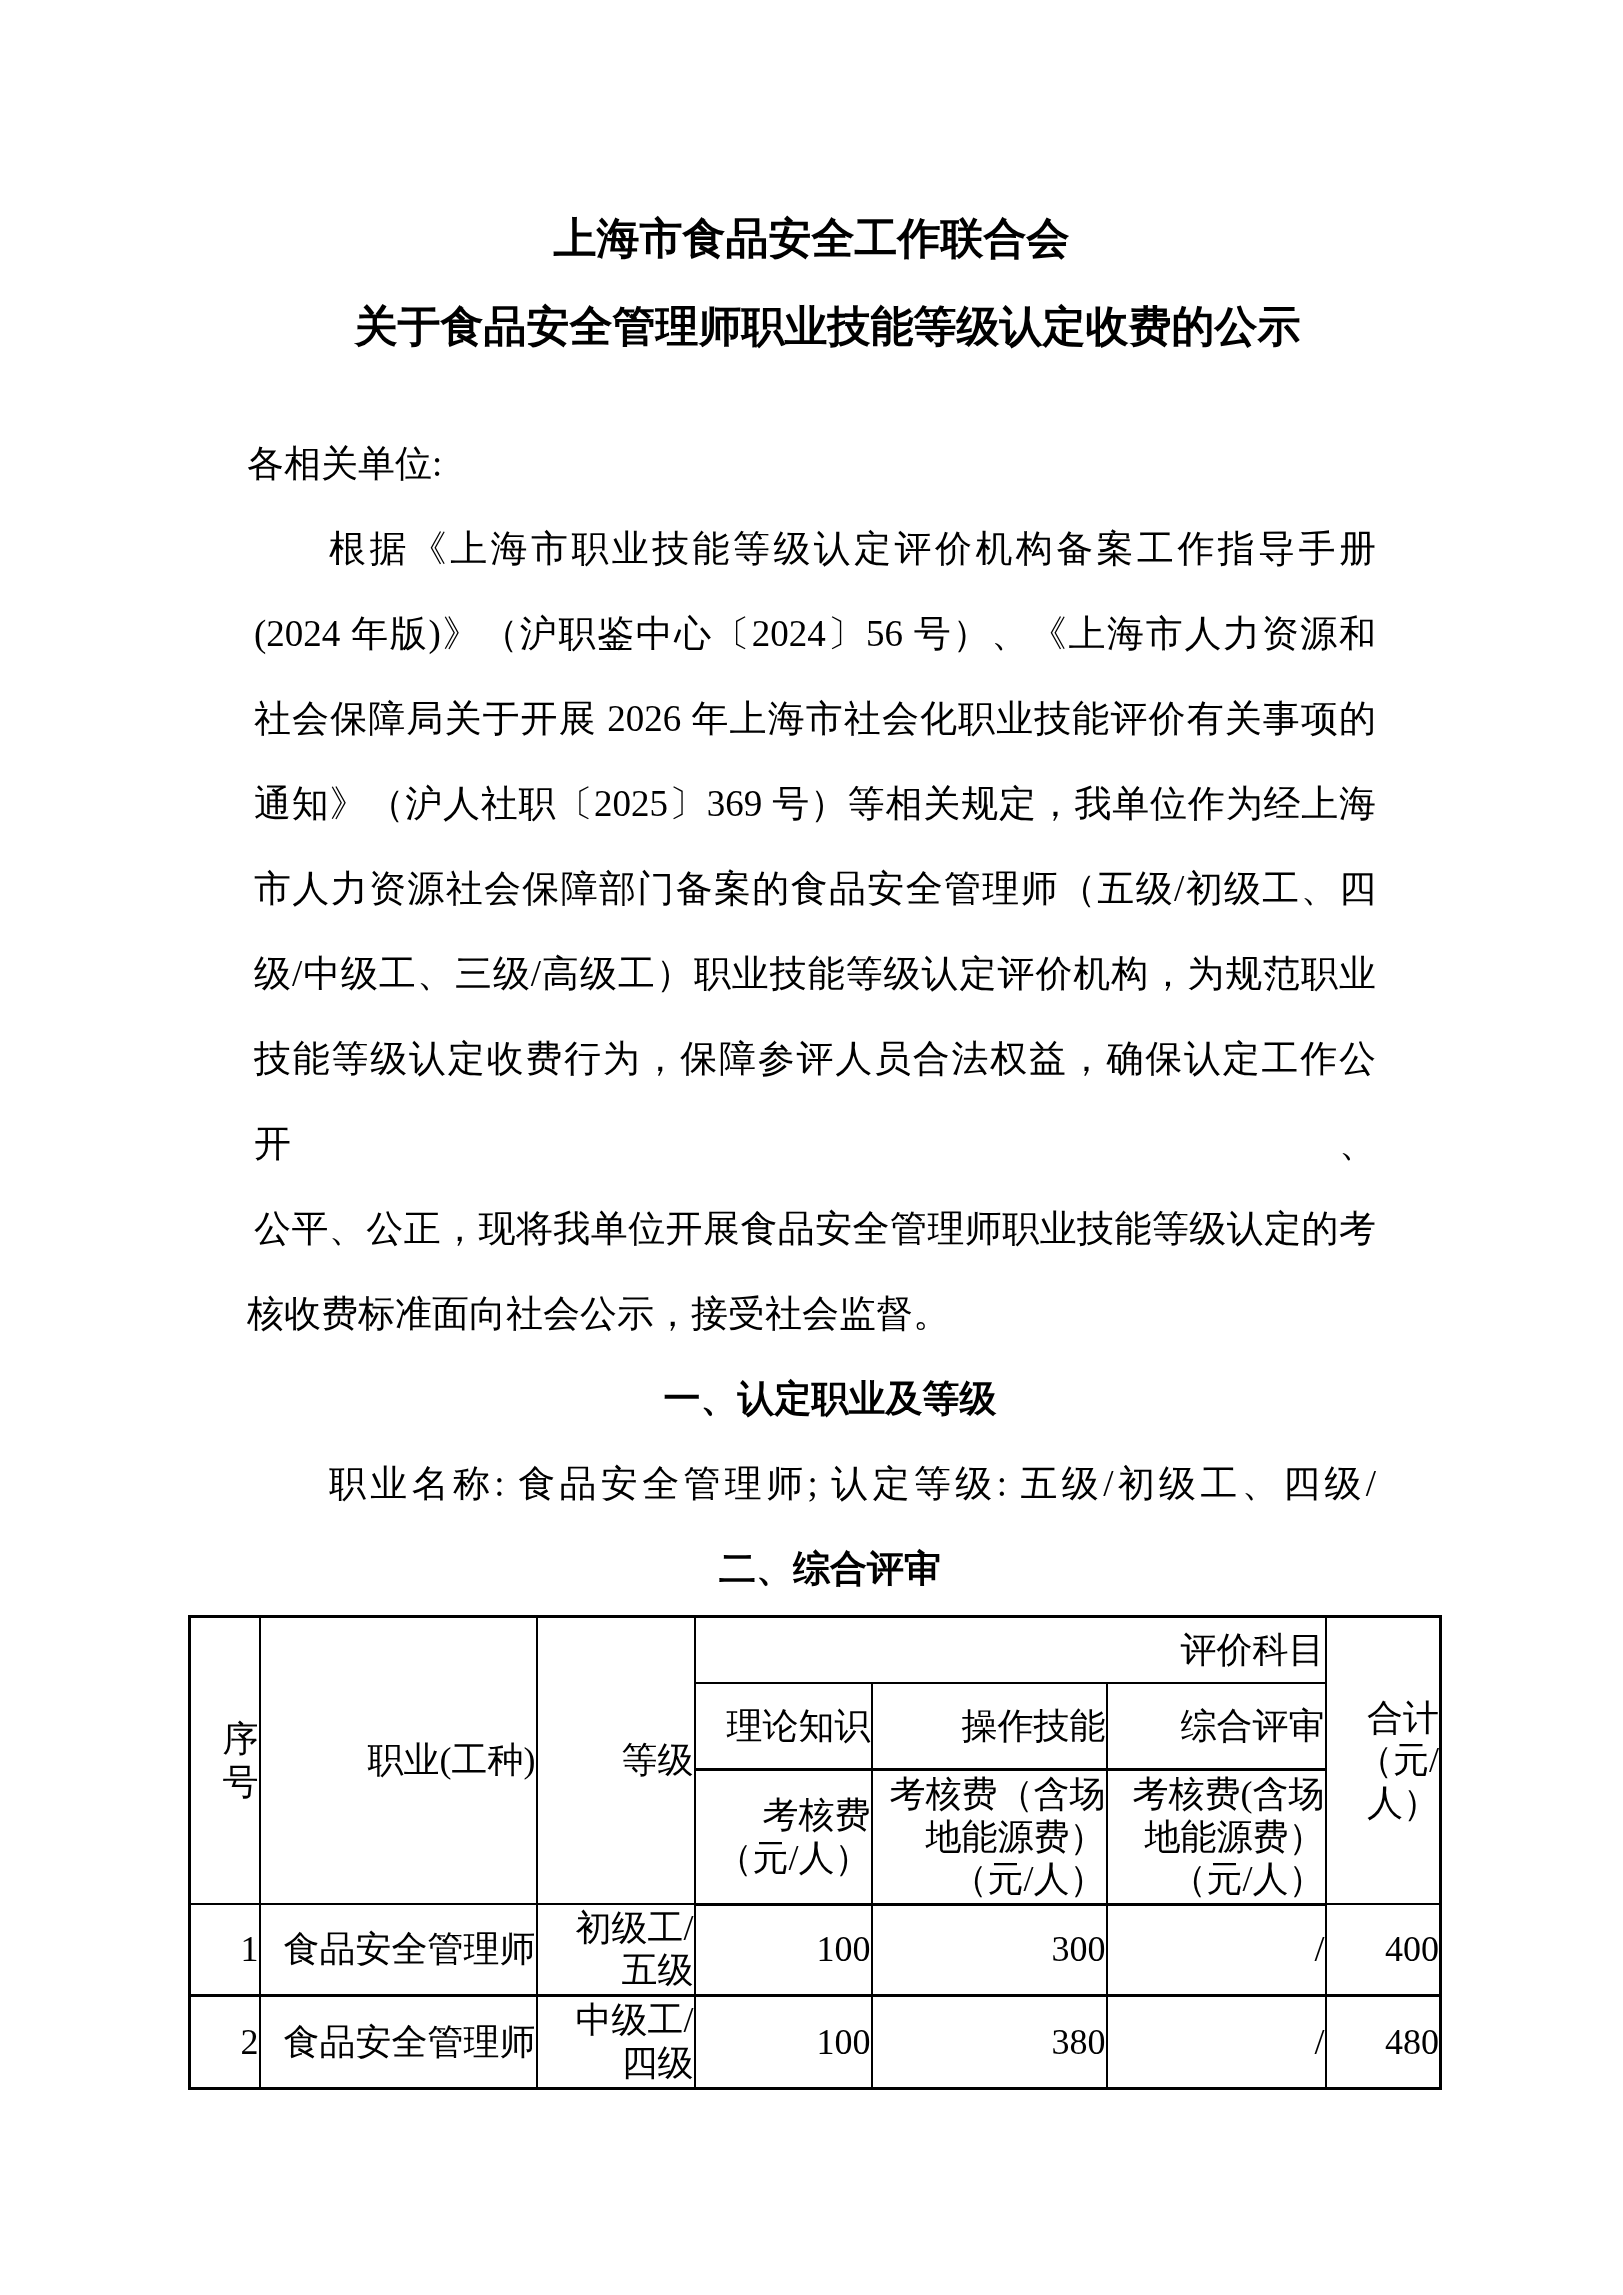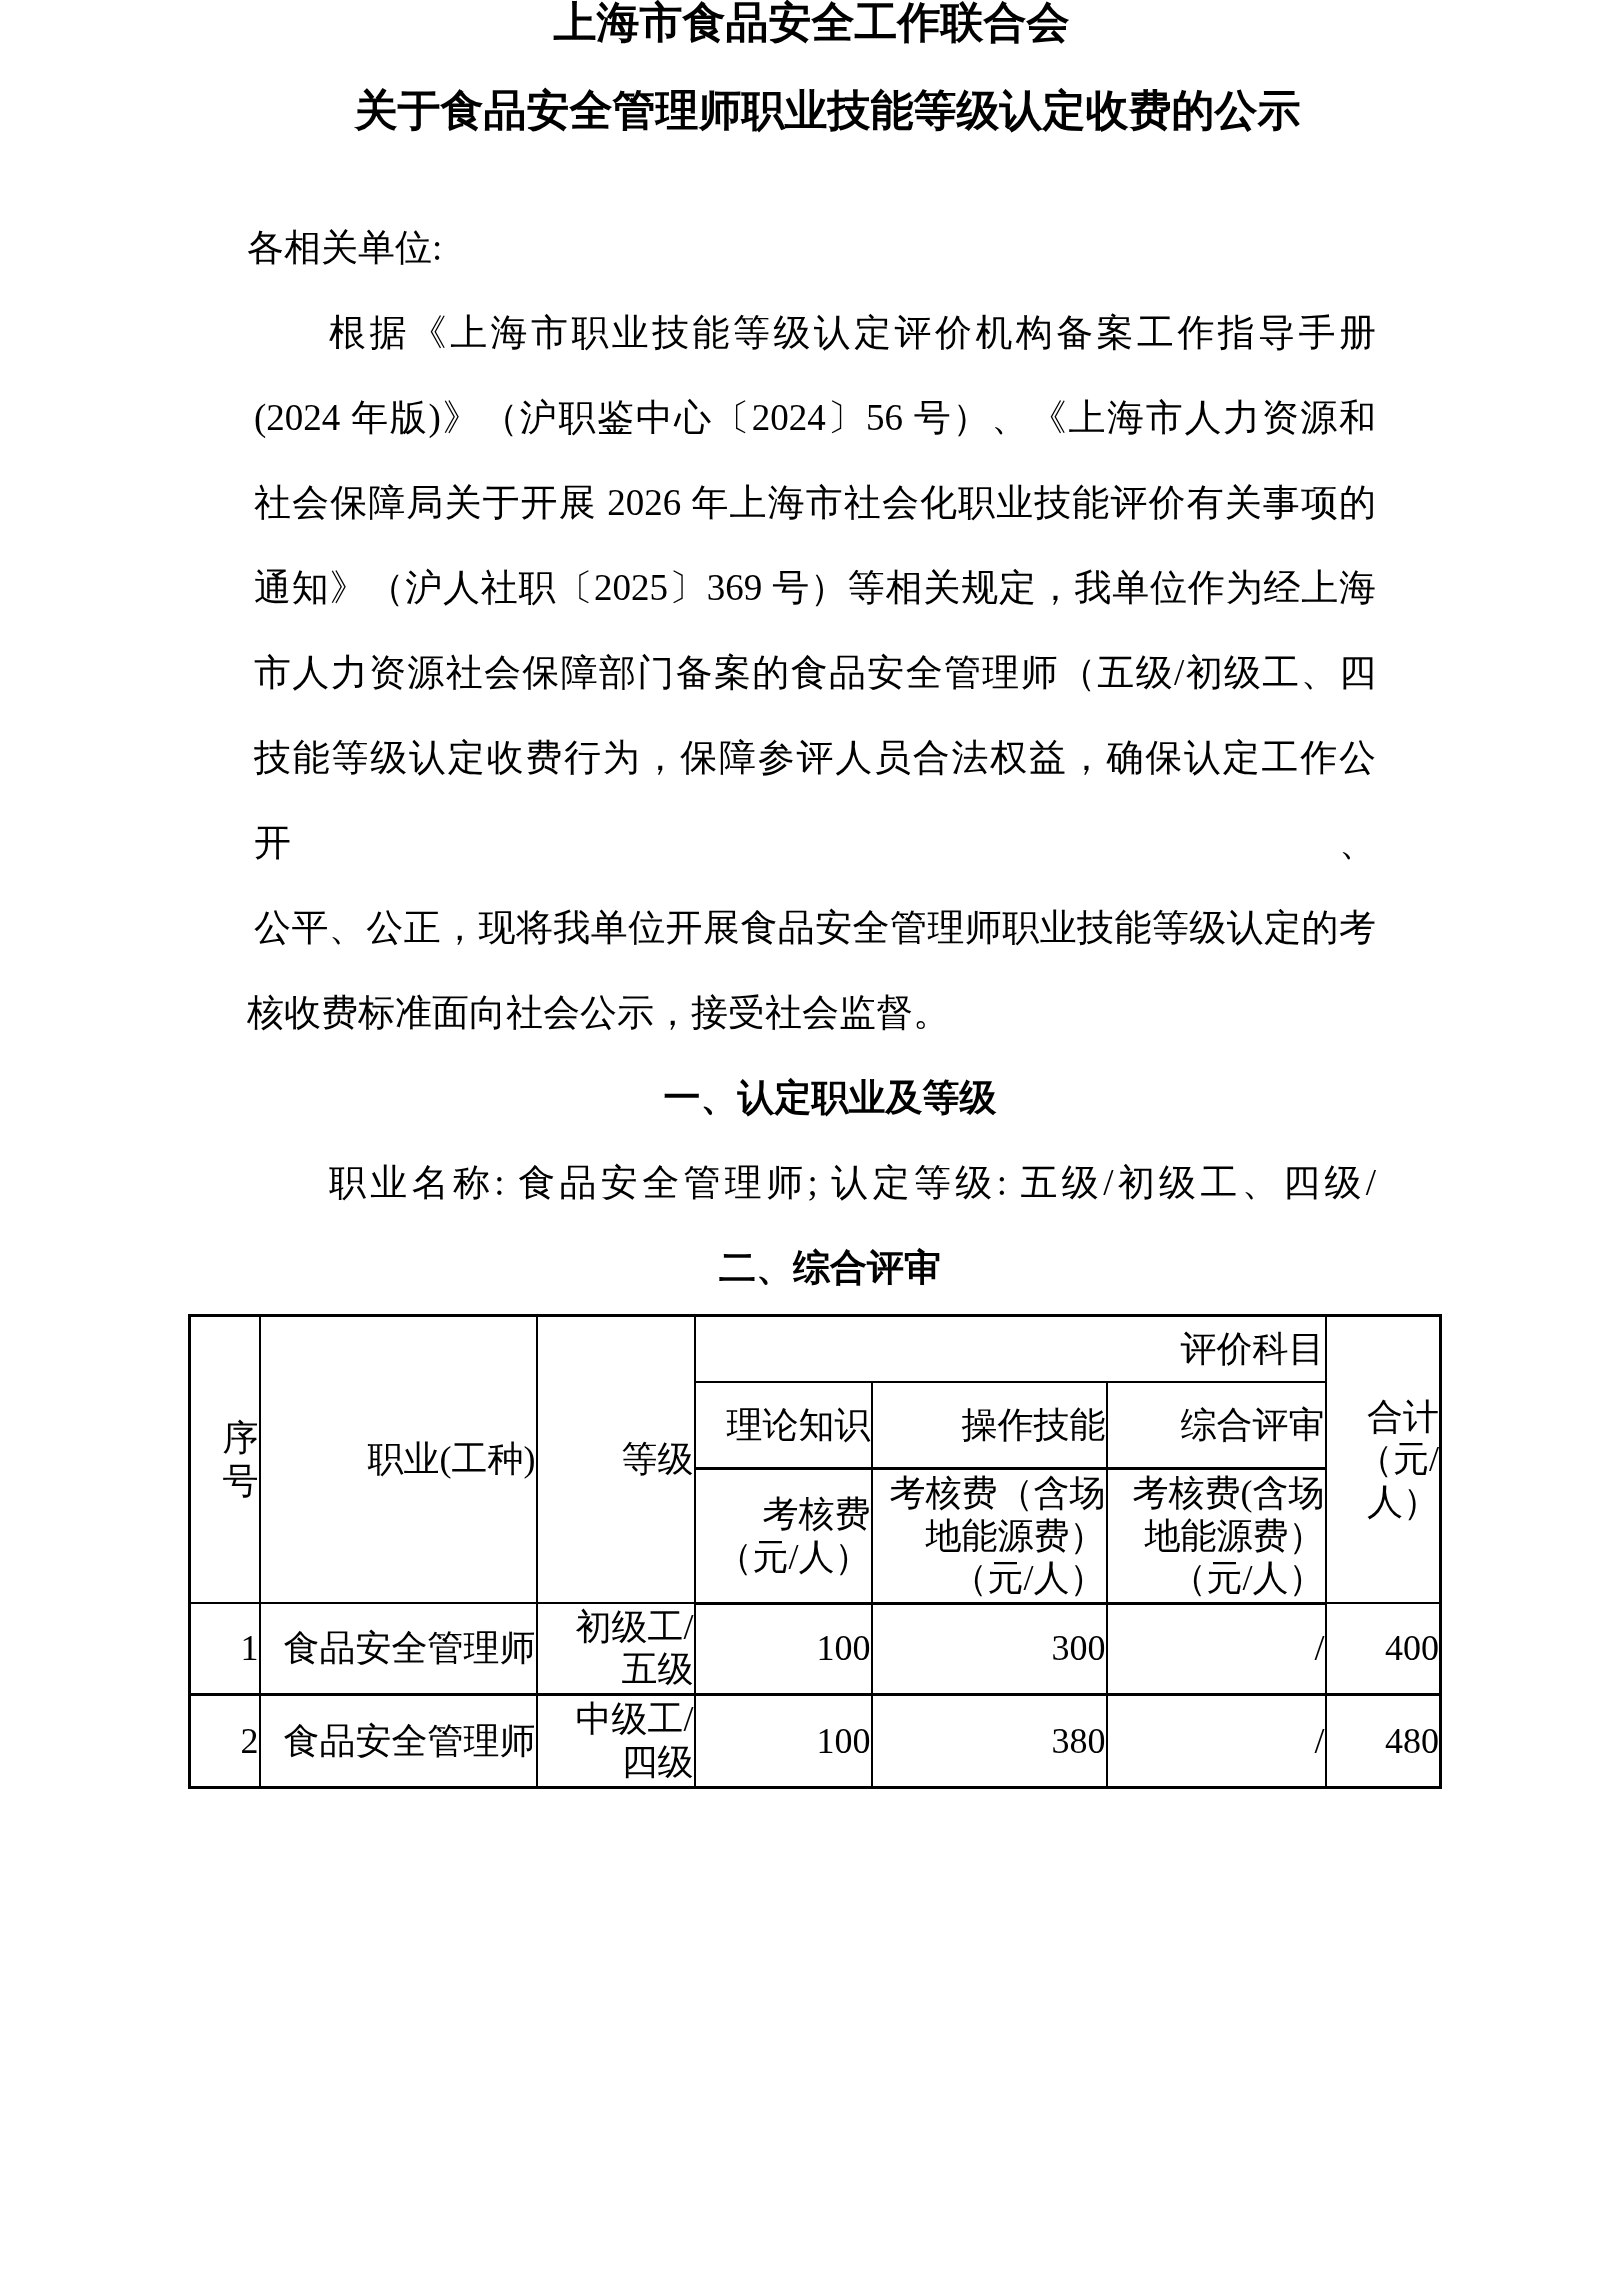--- a/index.html
+++ b/index.html
@@ -14,21 +14,21 @@
     font-family: "Liberation Serif", "DejaVu Serif", serif;
     overflow: hidden;
   }
   
   .doc-title {
     text-align: center;
     font-weight: bold;
     font-size: 43px;
     line-height: 45px;
   }
-  .doc-title.first { }
+  .doc-title.first { padding-top: 216px; }
   .doc-title.second { margin-top: 43px; margin-left: 32px; }
   
   .content {
     margin: 72px 247px 0 247px; 
   }
   .bline {
     font-size: 37px;
     line-height: 85px;
     white-space: nowrap;
   }
@@ -75,20 +75,21 @@
 
   <div class="content">
 
     <div class="bline">各相关单位:</div>
 
     <div class="bline j ind">根据《上海市职业技能等级认定评价机构备案工作指导手册</div>
     <div class="bline j">(2024 年版)》（沪职鉴中心〔2024〕56 号）、《上海市人力资源和</div>
     <div class="bline j">社会保障局关于开展 2026 年上海市社会化职业技能评价有关事项的</div>
     <div class="bline j">通知》（沪人社职〔2025〕369 号）等相关规定，我单位作为经上海</div>
     <div class="bline j">市人力资源社会保障部门备案的食品安全管理师（五级/初级工、四</div>
+    <div class="bline j">级/中级工、三级/高级工）职业技能等级认定评价机构，为规范职业</div>
     <div class="bline j">技能等级认定收费行为，保障参评人员合法权益，确保认定工作公开、</div>
     <div class="bline j">公平、公正，现将我单位开展食品安全管理师职业技能等级认定的考</div>
     <div class="bline">核收费标准面向社会公示，接受社会监督。</div>
 
     <div class="bline hd">一、认定职业及等级</div>
 
     <div class="bline j ind">职业名称: 食品安全管理师; 认定等级: 五级/初级工、四级/</div>
 
     <div class="bline hd">二、综合评审</div>
 

